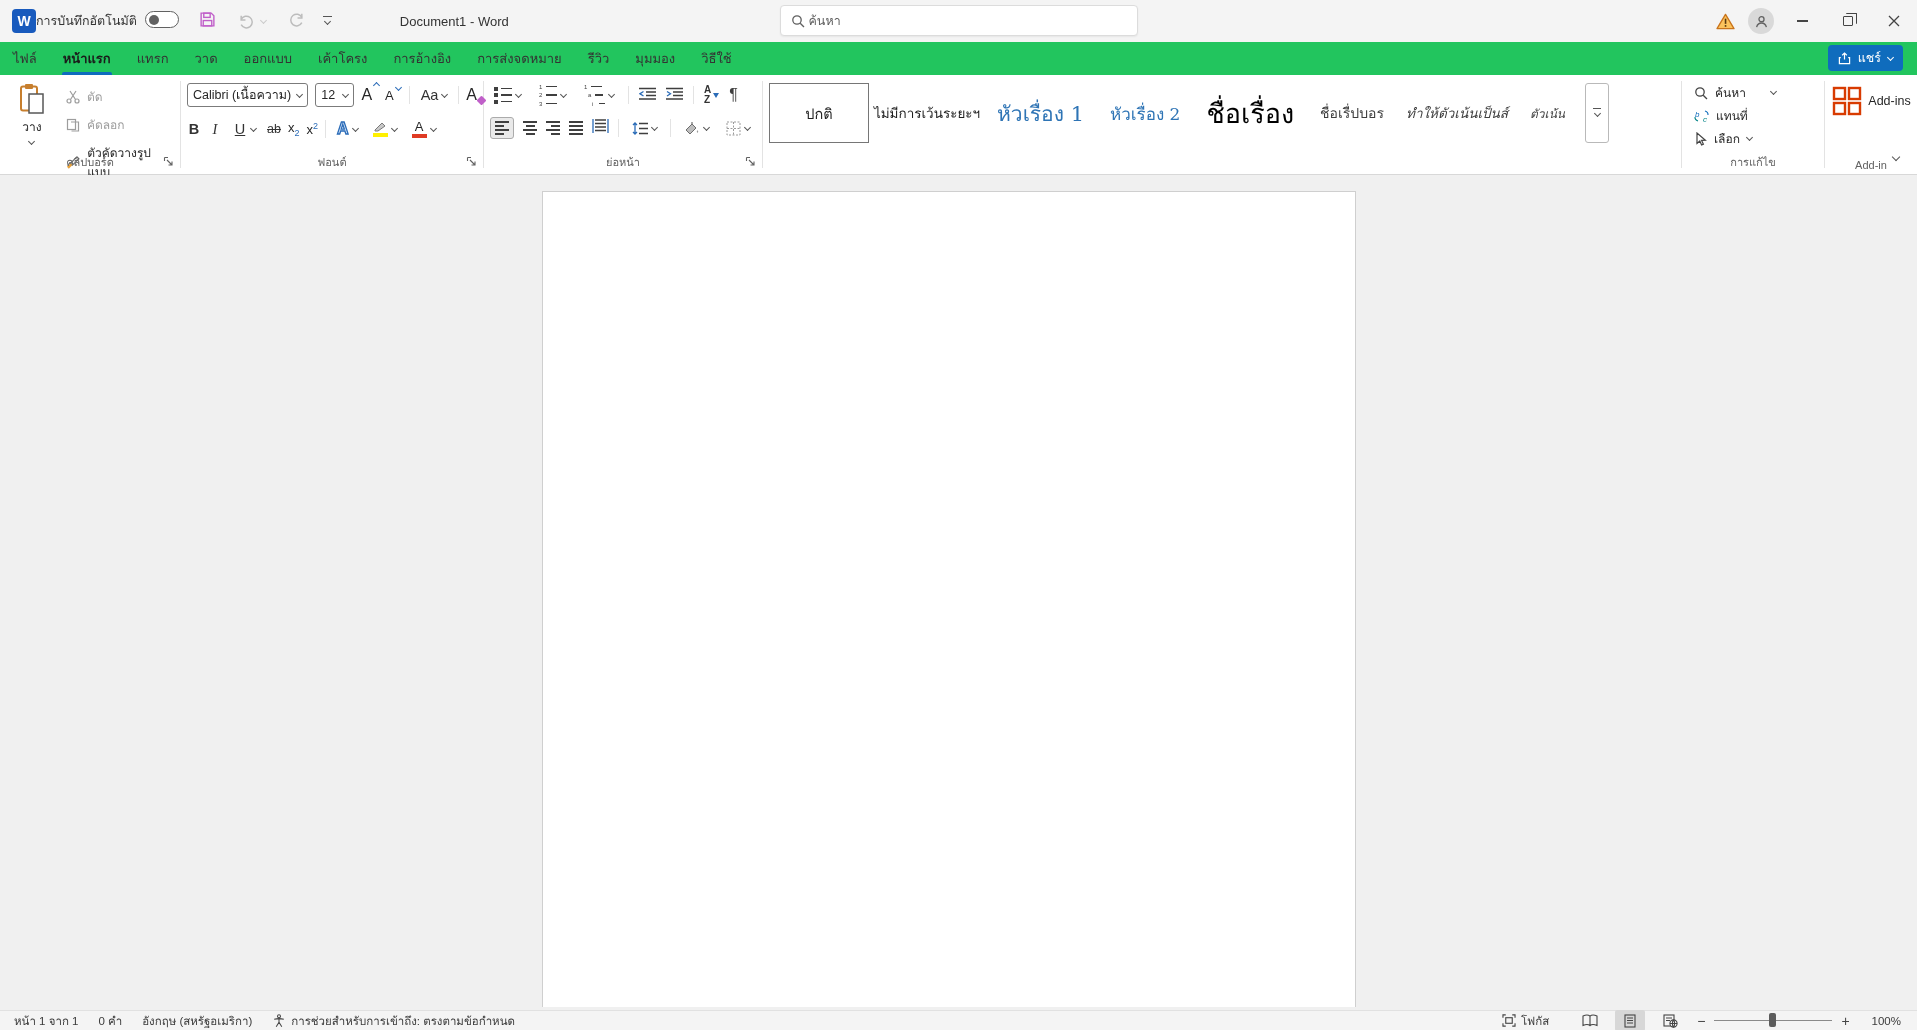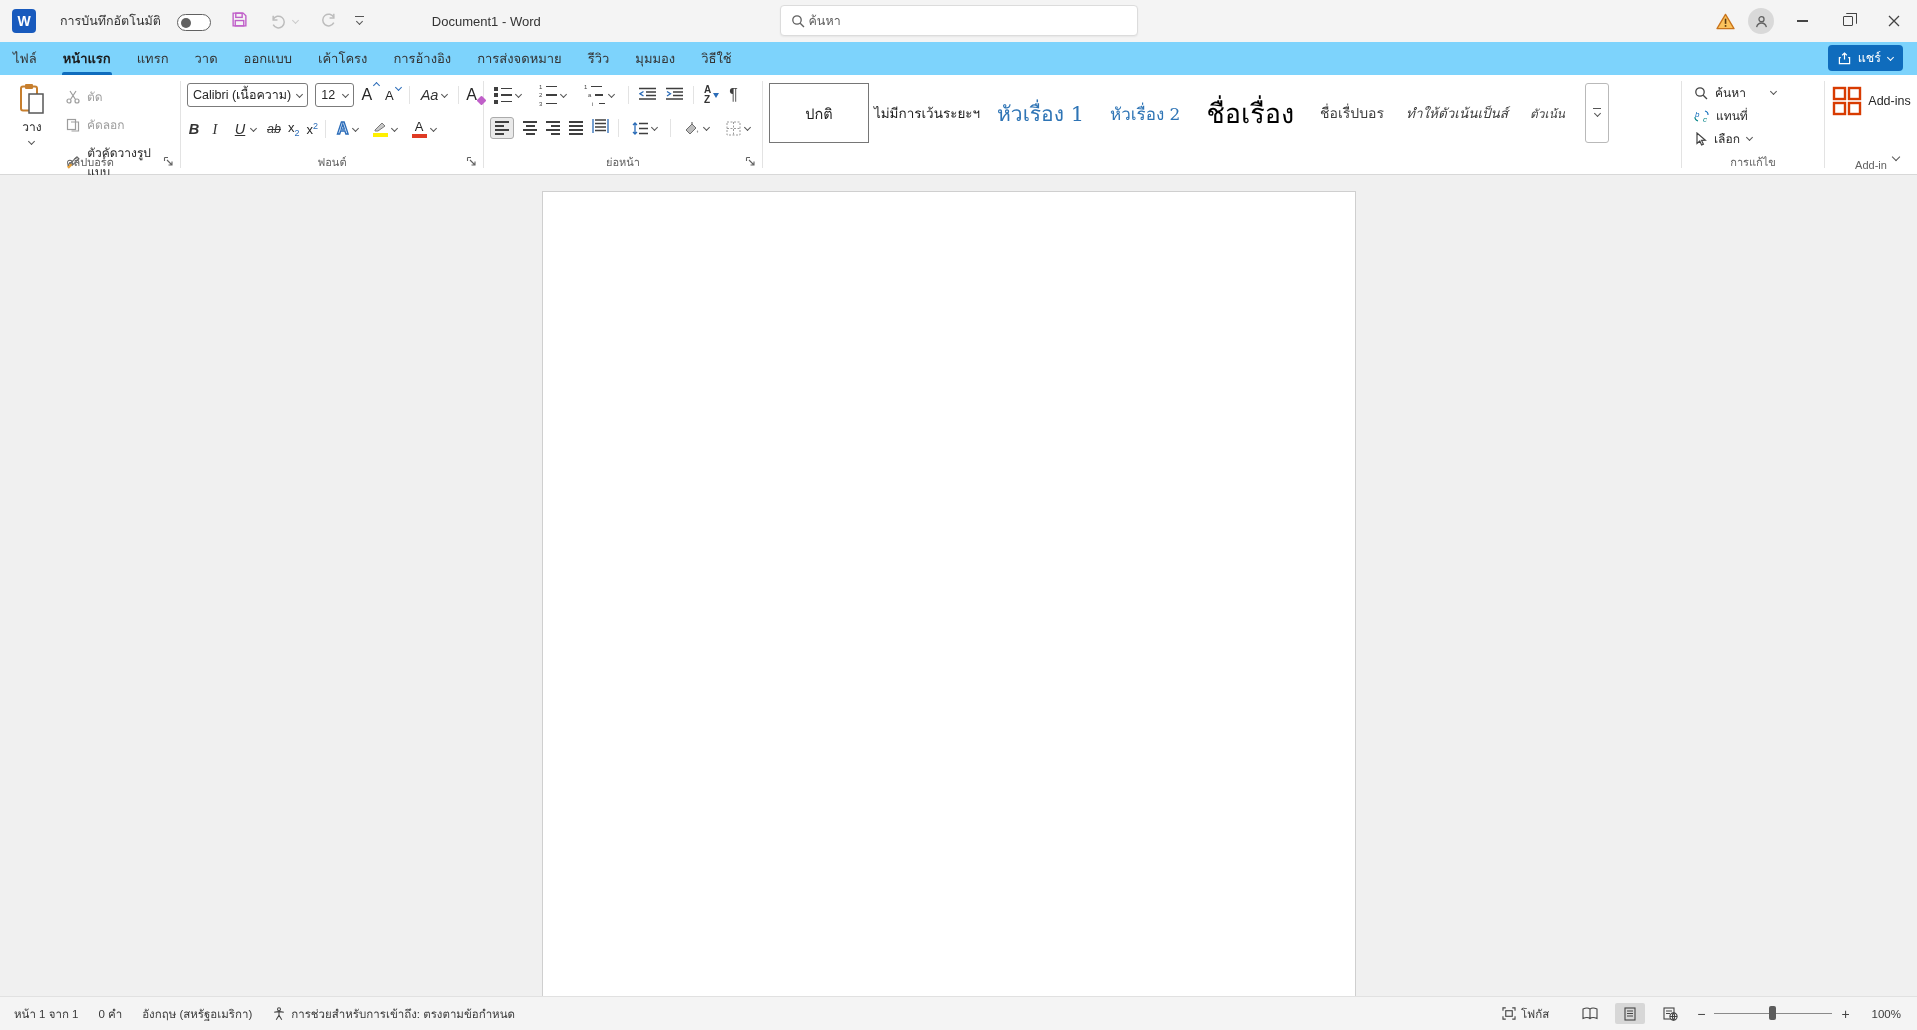--- a/index.html
+++ b/index.html
@@ -4,21 +4,21 @@
 <style>
   * { margin:0; padding:0; box-sizing:border-box; }
   html,body { width:1917px; height:1030px; overflow:hidden;
     font-family:"Liberation Sans","DejaVu Sans",sans-serif; color:#262626; }
   .app { position:relative; width:1917px; height:1030px; background:#f0f0f0; }
 
   
   .titlebar { position:relative; height:42px; background:#f4f4f4; display:flex; align-items:center; }
   .word-logo { width:24px; height:24px; margin-left:12px; background:#185ABD; border-radius:4px;
     color:#fff; font-weight:bold; font-size:14px; display:flex; align-items:center; justify-content:center; }
-  .autosave { display:flex; align-items:flex-end; gap:16px; margin-left:24px; font-size:12.5px; color:#333; }
+  .autosave { display:flex; align-items:flex-start; gap:8px; margin-left:0; font-size:12.5px; color:#333; }
   .toggle { width:34px; height:17px; border:1px solid #616161; border-radius:9px; background:#fff; position:relative; }
   .toggle .knob { position:absolute; left:3px; top:2.5px; width:10px; height:10px; border-radius:50%; background:#616161; }
   .qat { display:flex; align-items:center; gap:18px; margin-left:20px; }
   .qat .disabled { opacity:.45; }
   .chv { display:inline-block; width:6px; height:6px; border-right:1.4px solid #555; border-bottom:1.4px solid #555;
     transform:rotate(45deg); margin-bottom:2px; }
   .chv.sm { width:5px; height:5px; }
   .qat-more { display:inline-flex; flex-direction:column; align-items:center; }
   .qat-more .bar { width:9px; height:1.4px; background:#555; margin-bottom:2px; }
   .doc-title { margin-left:68px; font-size:13px; color:#333; }
@@ -28,21 +28,21 @@
   .tb-right { position:absolute; right:0; top:0; height:42px; display:flex; align-items:center; }
   .tb-iconbtn { width:36px; height:42px; display:flex; align-items:center; justify-content:center; }
   .avatar { width:26px; height:26px; border-radius:50%; background:#d9d9d9; display:flex; align-items:center; justify-content:center; }
   .winbtn { width:46px; height:42px; display:flex; align-items:center; justify-content:center; }
   .min-glyph { width:11px; height:1.3px; background:#444; }
   .restore-glyph { position:relative; width:10px; height:10px; border:1.2px solid #444; border-radius:1px; background:#f4f4f4; }
   .restore-glyph:before { content:""; position:absolute; left:2px; top:-4px; width:10px; height:10px;
     border:1.2px solid #444; border-left:none; border-bottom:none; border-radius:1px; }
 
   
-  .tabrow { height:33px; background:#7dd3fc; display:flex; align-items:center; position:relative; }
+  .tabrow { height:33px; background:#22c55e; display:flex; align-items:center; position:relative; }
   .tab { padding:0 13px; font-size:13px; color:#333; height:33px; display:flex; align-items:center; position:relative; }
   .tab.active { font-weight:bold; color:#1a1a1a; }
   .tab.active:after { content:""; position:absolute; left:12px; right:12px; bottom:0; height:3px;
     background:#0F6CBD; border-radius:2px 2px 0 0; }
   .share-btn { position:absolute; right:14px; top:3px; height:26px; background:#0F6CBD; color:#fff;
     border-radius:4px; display:flex; align-items:center; gap:7px; padding:0 10px; font-size:12.5px; }
   .share-btn .chv { border-color:#fff; }
 
   
   .ribbon { height:100px; background:#fff; border-bottom:1px solid #d8d8d8; display:flex; position:relative;
@@ -67,21 +67,21 @@
   
   .fontgrp { width:302px; }
   .frow { display:flex; align-items:center; gap:7px; height:28px; }
   .combo { border:1px solid #7b7b7b; border-radius:3px; height:24px; display:flex; align-items:center;
     padding:0 5px; font-size:12.5px; gap:6px; background:#fff; }
   .combo .chv { border-color:#555; }
   .big-a { font-size:16px; font-weight:500; position:relative; }
   .sup-mark { position:absolute; top:-3px; right:-7px; }
   .chv-up { display:inline-block; width:5px; height:5px; border-left:1.4px solid #2b6cb8; border-top:1.4px solid #2b6cb8; transform:rotate(45deg); }
   .chv-dn-b { display:inline-block; width:5px; height:5px; border-right:1.4px solid #2b6cb8; border-bottom:1.4px solid #2b6cb8; transform:rotate(45deg); }
-  .fmt { font-size:14.5px; color:#333; min-width:14px; text-align:center;font-style:italic; }
+  .fmt { font-size:14.5px; color:#333; min-width:14px; text-align:center; }
   .underline-bar { text-decoration:underline; }
   .strike { text-decoration:line-through; }
   .subsup { font-size:13px; } .subsup sub,.subsup sup { color:#2b6cb8; font-size:9px; }
   .texteffect { font-weight:bold; font-size:16px; color:#ddeafc; -webkit-text-stroke:1.3px #2b6cb8; }
   .color-stack { display:flex; flex-direction:column; align-items:center; line-height:1; }
   .color-stack .bar { width:15px; height:4px; margin-top:1px; }
 
   
   .pargrp { width:278px; }
   .listicon { display:flex; flex-direction:column; gap:2.5px; }
@@ -120,21 +120,21 @@
   
   .addingrp { width:92px; align-items:center; }
   .addins-btn { display:flex; flex-direction:row; align-items:center; gap:5px; margin-top:4px; font-size:12.5px; }
 
   
   .docarea { position:relative; height:832px; background:#f0f0f0; overflow:hidden; }
   .page { position:absolute; left:542px; top:16px; width:814px; height:900px; background:#fff;
     border:1px solid #cfcfcf; }
 
   
-  .statusbar { position:absolute; left:0; right:0; bottom:0; height:34px; background:#f4f4f4;
+  .statusbar { position:absolute; left:0; right:0; bottom:0; height:20px; background:#f4f4f4;
     border-top:1px solid #e1e1e1; display:flex; align-items:center; font-size:11.5px; color:#3b3b3b; }
   .sb-item { display:flex; align-items:center; gap:5px; padding:0 10px; height:23px; }
   .sb-right { margin-left:auto; display:flex; align-items:center; }
   .viewbtn { width:30px; height:21px; display:flex; align-items:center; justify-content:center; border-radius:2px; }
   .viewbtn.selected { background:#d7d7d7; }
   .zoomctl { display:flex; align-items:center; gap:9px; padding:0 12px; }
   .zoom-track { position:relative; width:118px; height:1.4px; background:#8a8a8a; }
   .zoom-handle { position:absolute; left:55px; top:-6.5px; width:7px; height:14px; background:#5c5c5c; border-radius:2px; }
   .zoom-sign { font-size:14px; color:#444; }
 </style>

